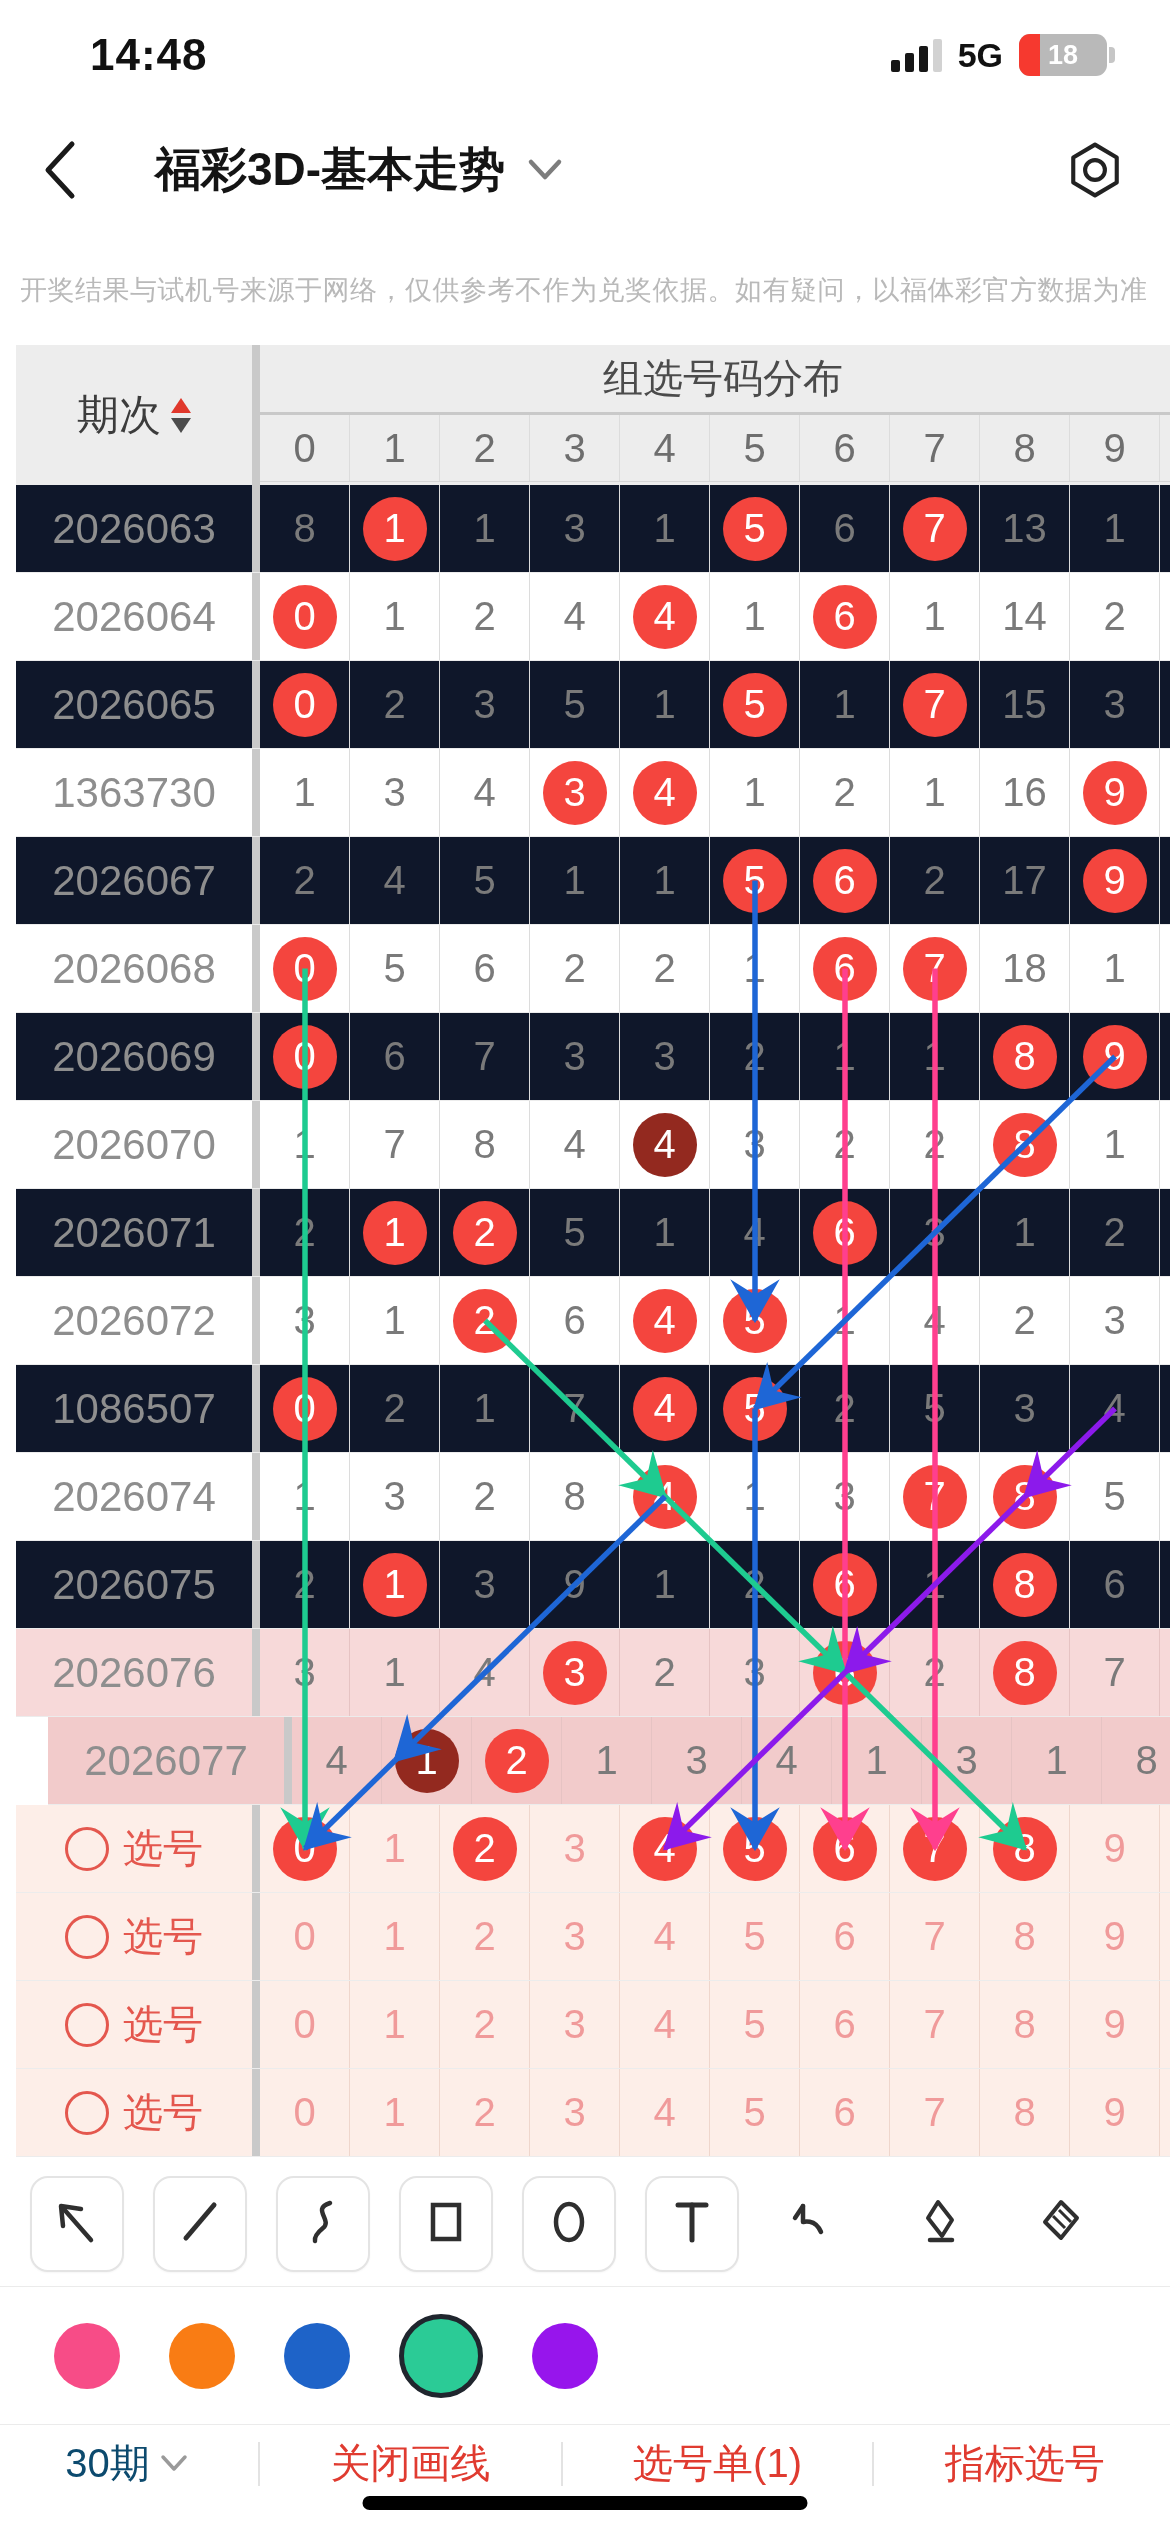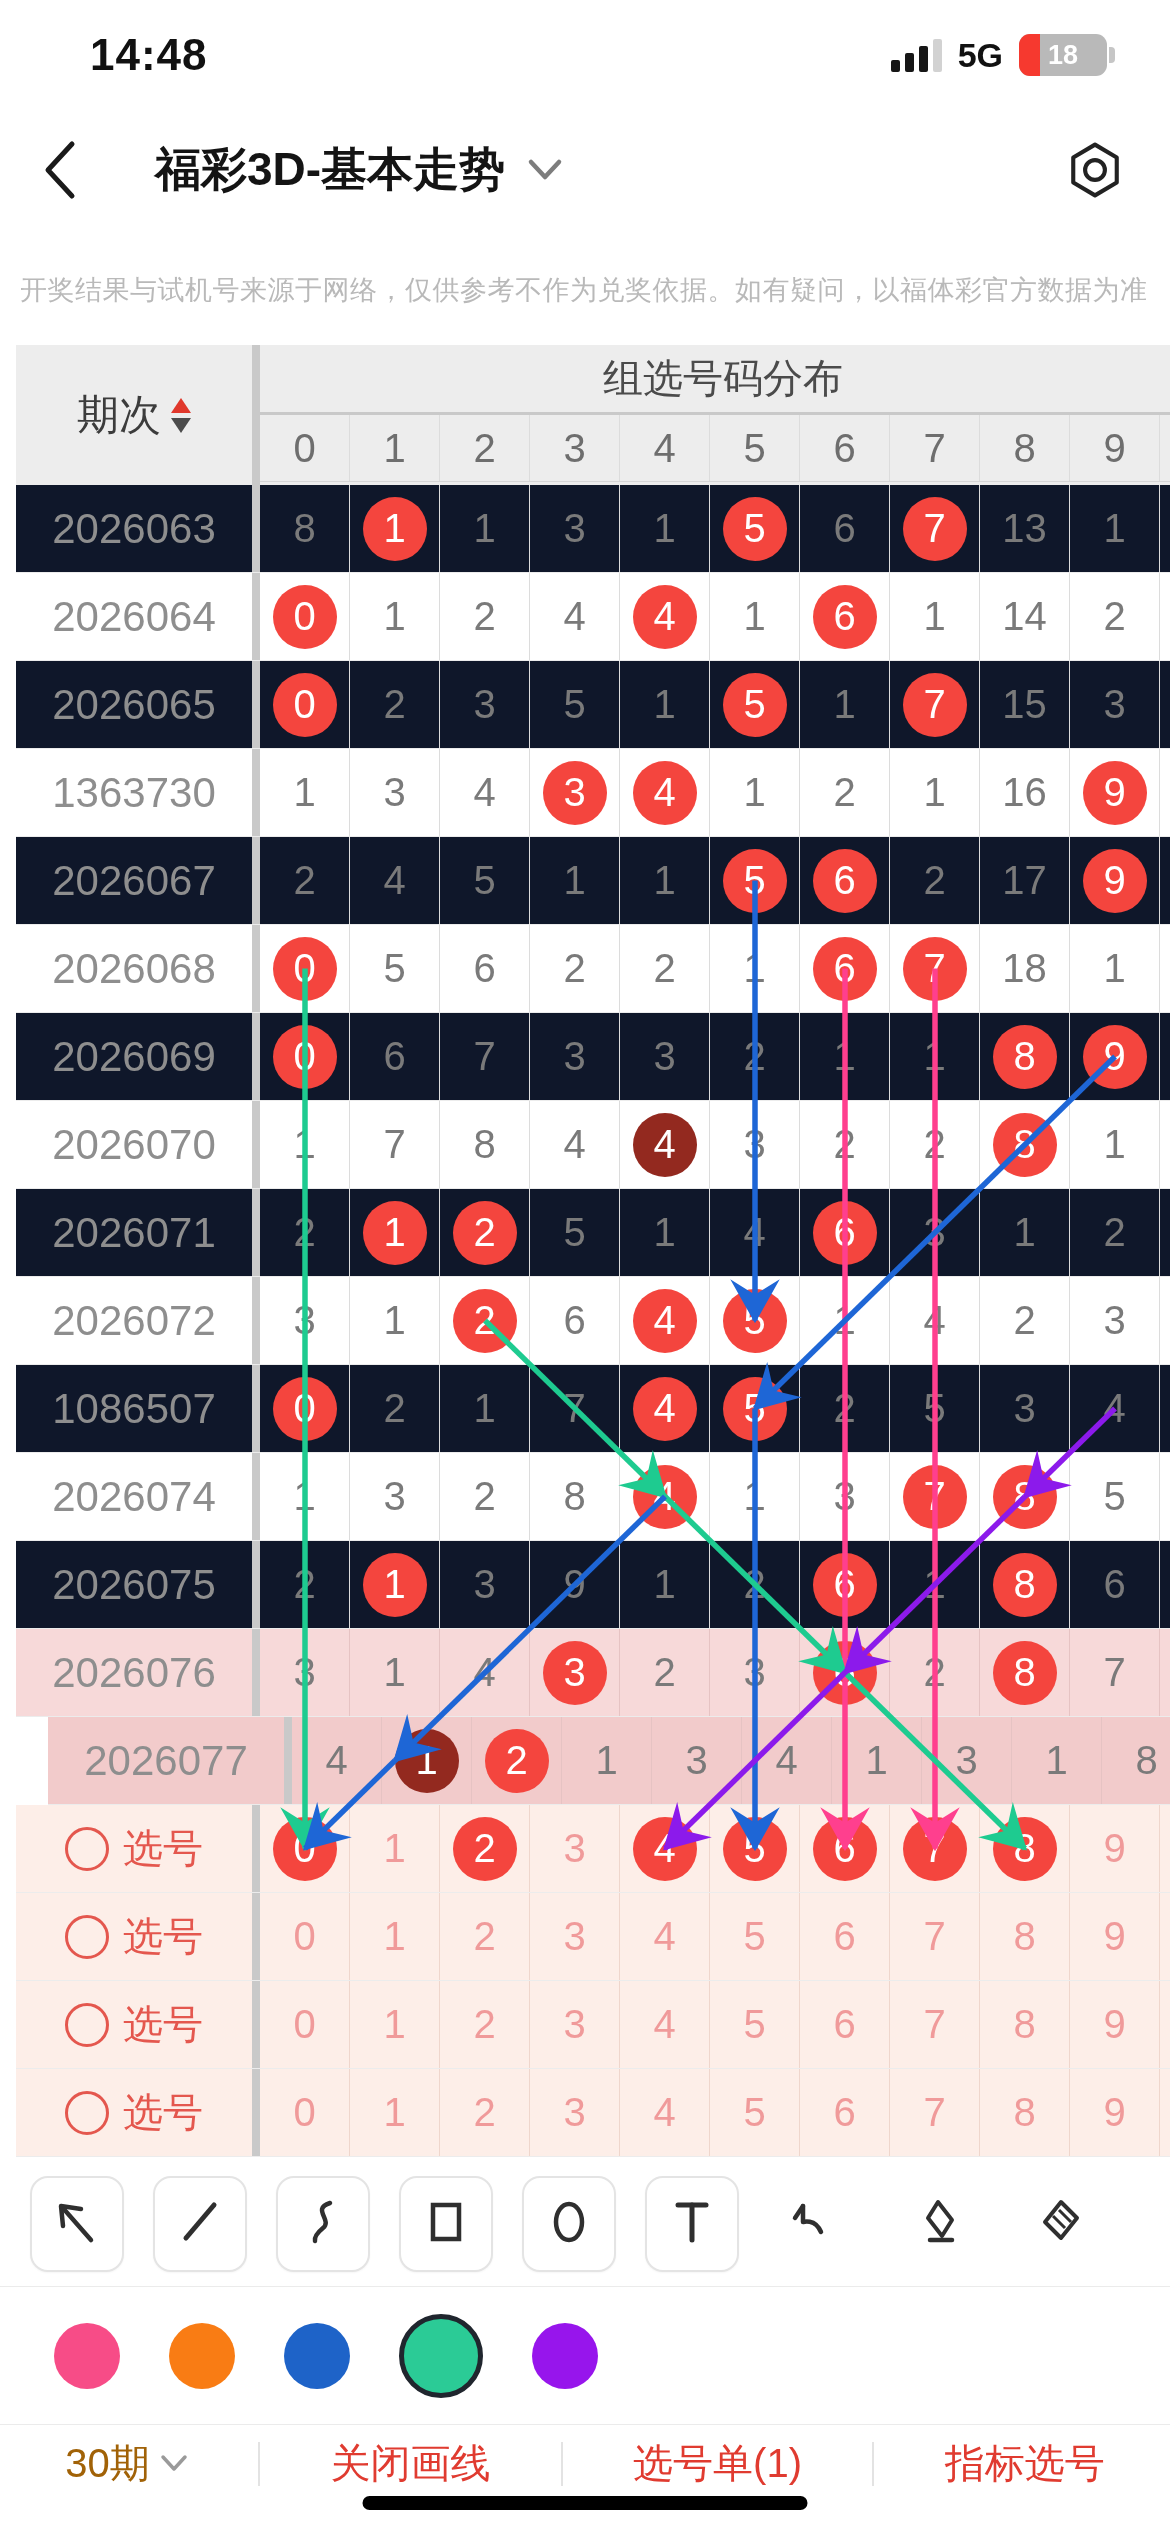--- a/index.html
+++ b/index.html
@@ -68,21 +68,21 @@
   .tool-plain{width:94px;height:96px;display:flex;align-items:center;justify-content:center;}
 
   .palette-sep{position:absolute;top:2286px;left:0;right:0;height:1px;background:#ebebeb;}
   .palette{position:absolute;top:2287px;left:0;right:0;height:137px;display:flex;align-items:center;gap:49px;padding-left:54px;}
   .swatch{width:66px;height:66px;border-radius:50%;}
   .swatch.selected{width:84px;height:84px;border:5px solid #20262e;}
 
   
   .footer{position:absolute;top:2424px;left:0;right:0;height:108px;border-top:1px solid #ebebeb;display:flex;align-items:center;justify-content:space-around;padding:0 30px 30px 30px;}
   .f-item{font-size:40px;display:flex;align-items:center;gap:10px;}
-  .f-period{color:#a16207;}
+  .f-period{color:#0c4a6e;}
   .f-red{color:#e03b30;}
   .f-div{width:2px;height:44px;background:#e3e3e3;}
   .home-indicator{position:absolute;bottom:22px;left:50%;transform:translateX(-50%);width:445px;height:14px;border-radius:8px;background:#000;}
 </style>
 </head>
 <body>
 
 <div class="screen">
 
   <div class="status-bar">

